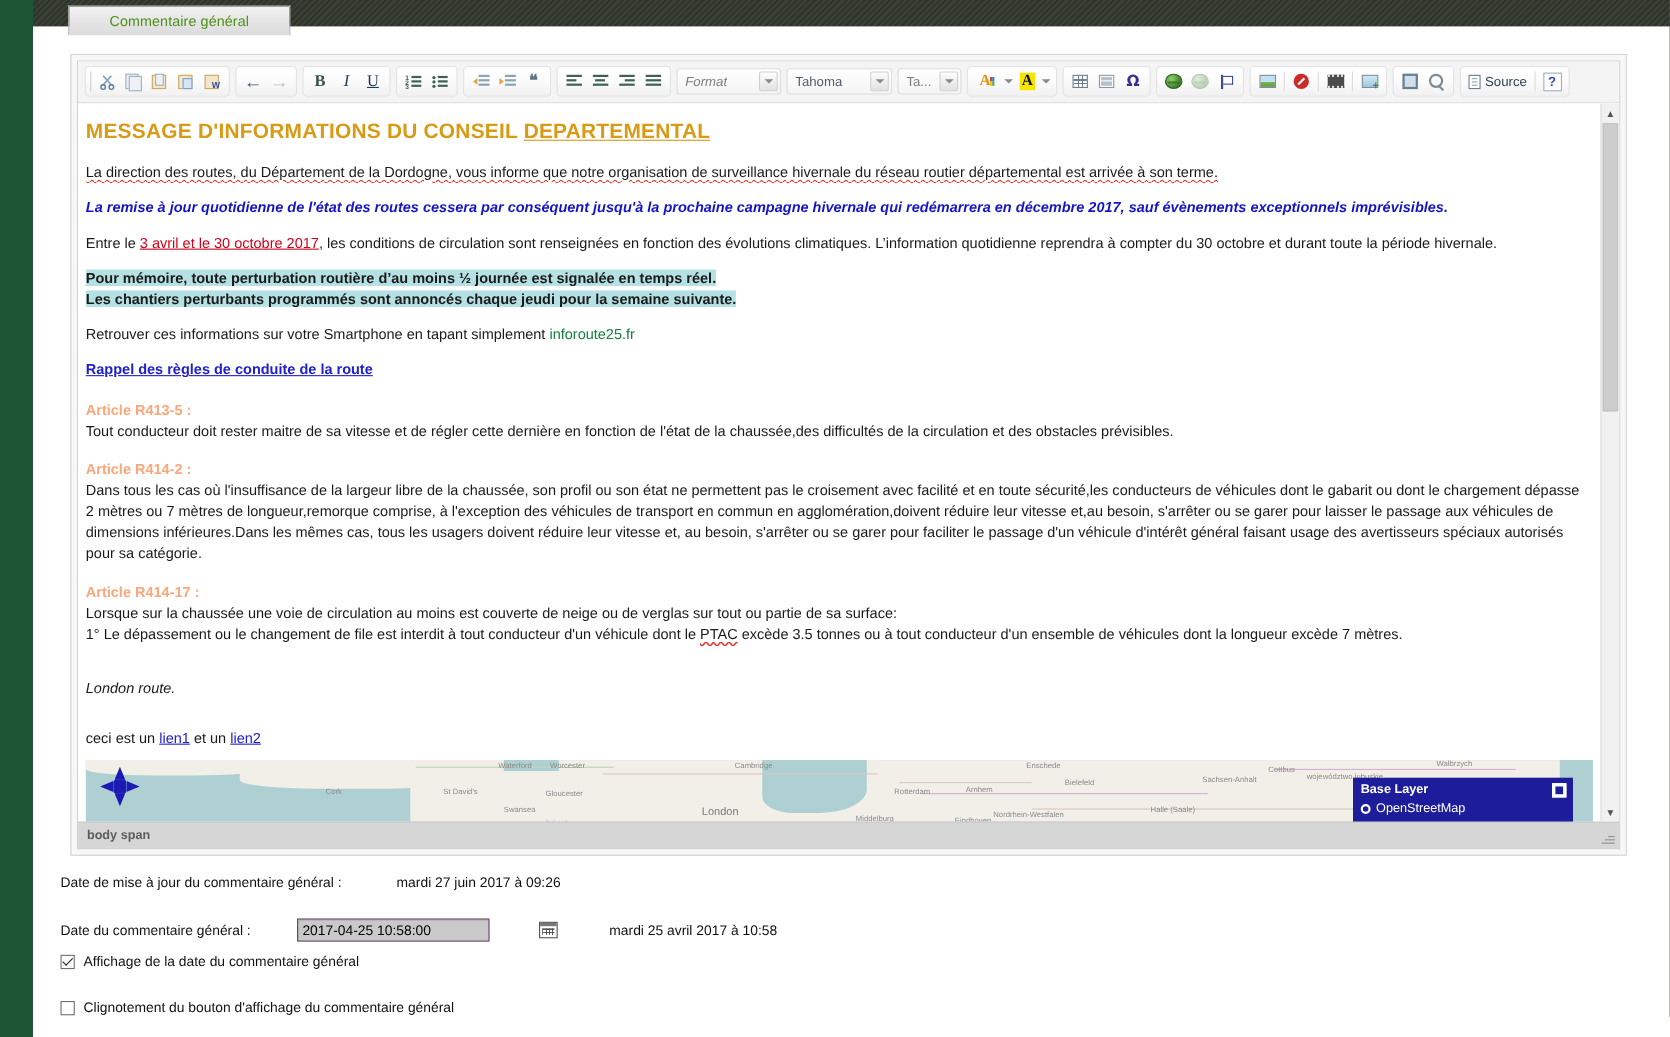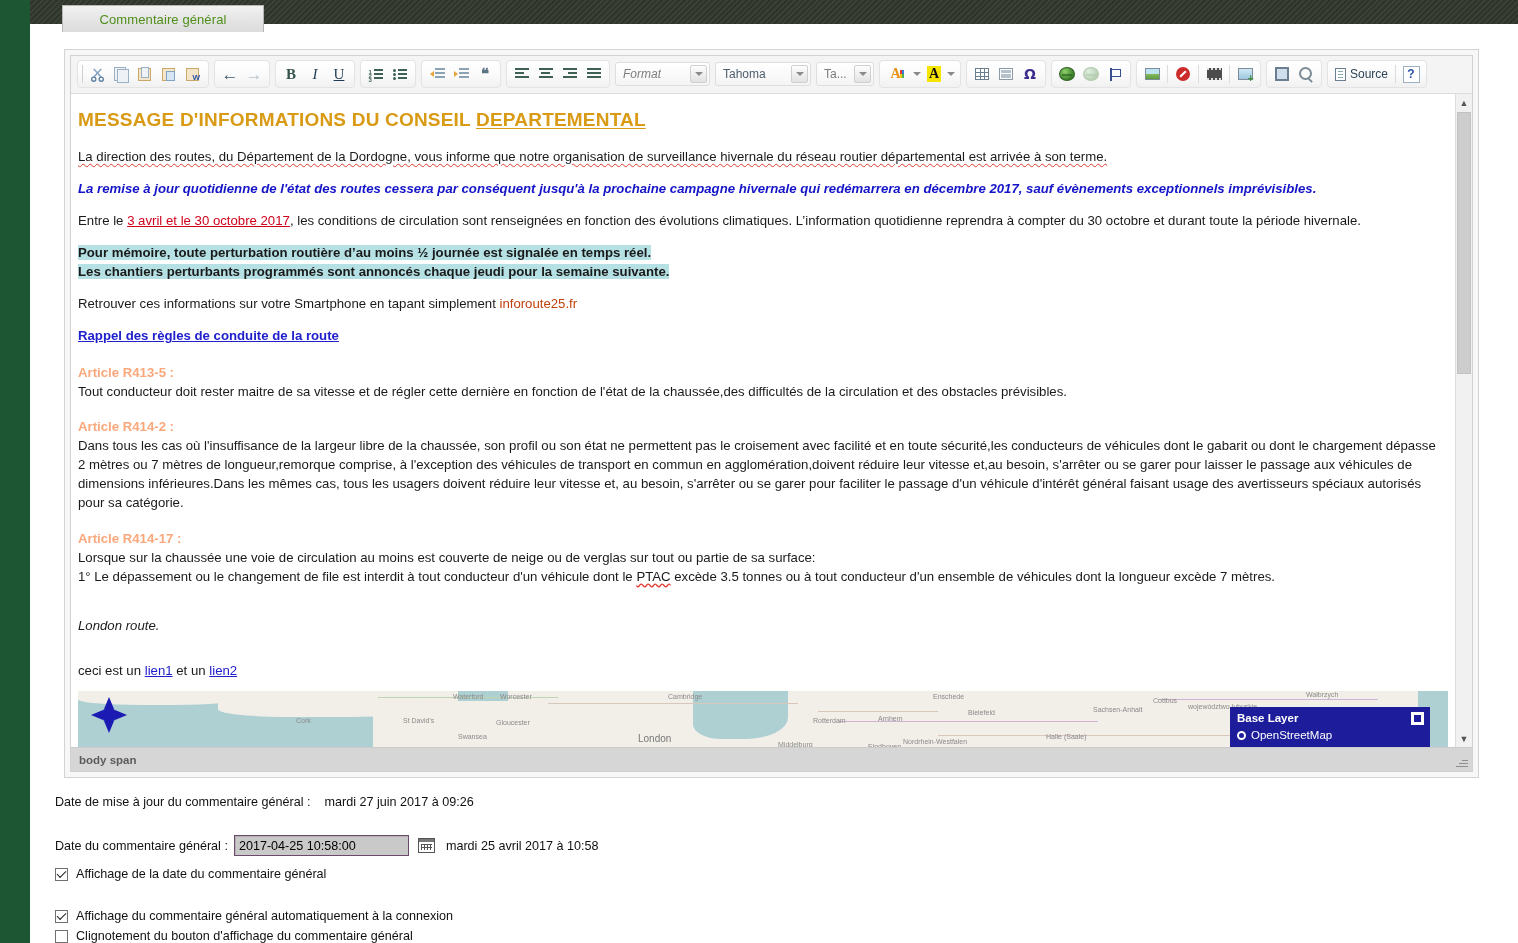--- a/index.html
+++ b/index.html
@@ -212,21 +212,21 @@
     margin:0 0 0 0; font-size:19px; font-weight:bold; color:#d99a15;
     letter-spacing:.2px; font-family:"Liberation Sans",sans-serif;
   }
   .sp-err { text-decoration:underline; text-decoration-style:wavy;
             text-decoration-color:#e03a2f; text-underline-offset:2px;}
   .blue-it {
     color:#1414c8; font-style:italic; font-weight:bold; font-size:13.2px;
   }
   .red-link { color:#d0021b; text-decoration:underline; }
   .hl { background:#b5e0e4; font-weight:bold; }
-  .pink { color:#c2410c; }
+  .pink { color:#15803d; }
   .blue-link { color:#2020cc; font-weight:bold; text-decoration:underline; }
   .art { color:#f9a77b; font-weight:bold; }
   .ital { font-style:italic; }
   .small-link { color:#2020cc; text-decoration:underline; }
 
   
   #vscroll {
     position:absolute; right:0; top:0; width:17px; bottom:0;
     background:#f1f1f1; border-left:1px solid #dcdcdc;
   }
@@ -291,21 +291,21 @@
   #resize-grip i{ position:absolute; right:0; height:1px; background:#8f8f8f; }
   #resize-grip i:nth-child(1){ bottom:1px; width:12px;}
   #resize-grip i:nth-child(2){ bottom:4px; width:9px;}
   #resize-grip i:nth-child(3){ bottom:7px; width:6px;}
 
   
   #form-area {
     position:absolute; left:55px; top:795px; width:1400px;
     font-size:12.6px; color:#111;
   }
-  .frow { display:flex; align-items:center; margin-bottom:0; }
+  .frow { display:flex; align-items:center; margin-bottom:0;gap:36px; }
   .flabel { white-space:nowrap; }
   #date-input {
     width:175px; height:21px; margin-left:6px;
     background:#c9c9c9; border:2px inset #9a7f9a;
     border:1px solid #6b4a6b;
     box-shadow: inset 1px 1px 0 #b2b2b2;
     font-size:12.6px; color:#000;
     padding:1px 4px; font-family:"Liberation Sans",sans-serif;
   }
   #cal-btn {
@@ -699,23 +699,19 @@
     <input id="date-input" type="text" value="2017-04-25 10:58:00" style="">
     <span id="cal-btn"></span>
     <span class="fsuffix">mardi 25 avril 2017 à 10:58</span>
   </div>
 
   <div class="cbrow" style="margin-bottom:28px;">
     <span class="cbox checked"></span>
     <span>Affichage de la date du commentaire général</span>
   </div>
 
-  <div class="cbrow" style="margin-bottom:6px;">
-    <span class="cbox checked"></span>
-    <span>Affichage du commentaire général automatiquement à la connexion</span>
-  </div>
 
   <div class="cbrow">
     <span class="cbox"></span>
     <span>Clignotement du bouton d'affichage du commentaire général</span>
   </div>
 
 </div>
 
 </body></html>

